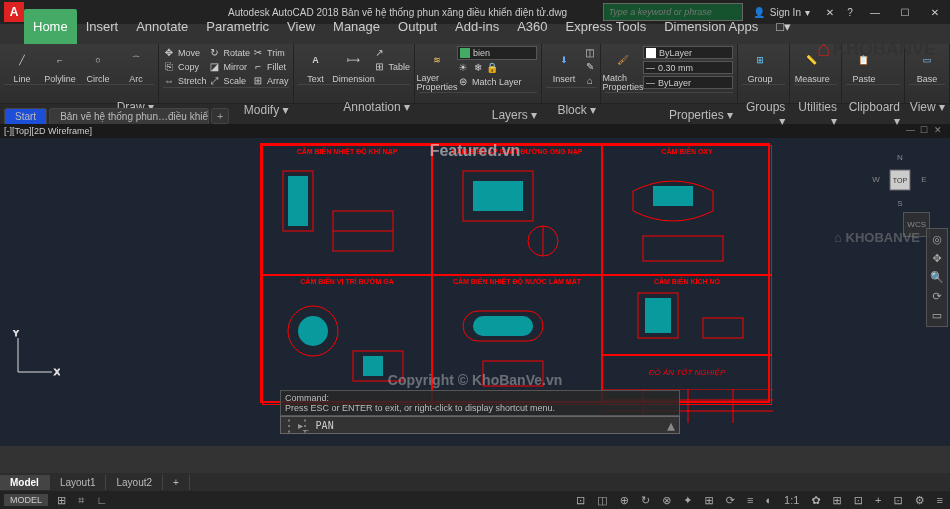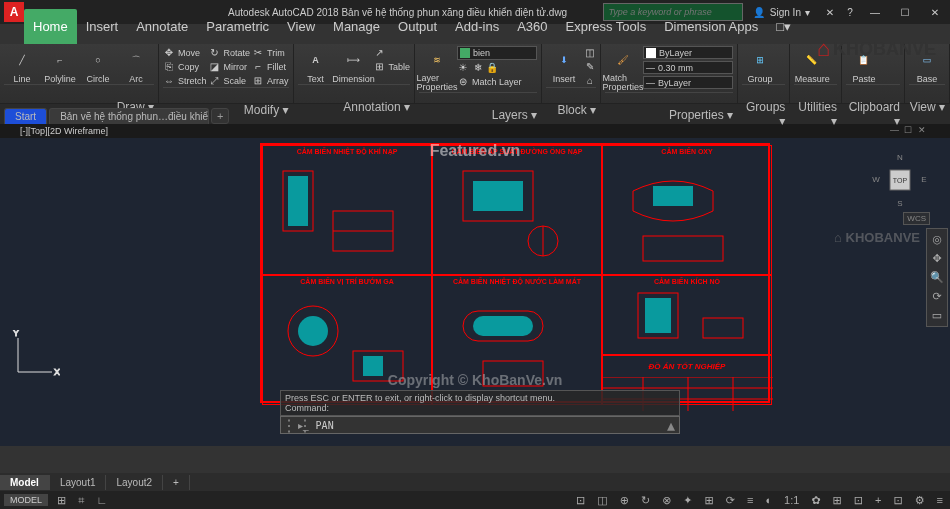--- a/index.html
+++ b/index.html
@@ -35,21 +35,21 @@
 .swatch { width: 10px; height: 10px; background: #4a6; margin-right: 3px; }
 
 
 .doc-tabs { height: 20px; background: #2a2a2a; display: flex; align-items: flex-end; padding-left: 4px; }
 .doc-tab { padding: 2px 10px; font-size: 10px; color: #bbb; background: #333; border: 1px solid #444; border-bottom: none; margin-right: 2px; border-radius: 3px 3px 0 0; max-width: 160px; white-space: nowrap; overflow: hidden; }
 .doc-tab.start { background: #1d4ed8; }
 .doc-tab.active { background: #3a3a3a; }
 .add-tab { width: 18px; height: 16px; background: #333; border: 1px solid #444; display: flex; align-items: center; justify-content: center; color: #999; font-size: 11px; border-radius: 3px; }
 
 
-.vp-header { height: 14px; background: #1a1a1a; color: #ccc; font-size: 9px; padding: 0 20px; display: flex; align-items: center; justify-content: space-between; }
+.vp-header { height: 14px; background: #1a1a1a; color: #ccc; font-size: 9px; padding: 0 4px; display: flex; align-items: center; justify-content: space-between; }
 .vp-ctrls { display: flex; gap: 2px; }
 .vp-ctrl { width: 12px; height: 12px; color: #888; }
 
 
 .canvas { position: relative; background: #1e2532; height: 308px; overflow: hidden; }
 .drawing-frame { position: absolute; left: 260px; top: 5px; width: 510px; height: 260px; border: 2px solid #f00; }
 .cell { position: absolute; border: 1px solid #f00; }
 .cell-title { color: #f00; font-size: 7px; text-align: center; font-weight: bold; padding: 2px; }
 .mech { position: absolute; }
 
@@ -393,21 +393,21 @@
     </div>
     <div class="cell" style="left:340px;top:130px;width:170px;height:80px">
         <div class="cell-title">CẢM BIẾN KÍCH NỔ</div>
       <svg class="mech" style="left:10px;top:12px" width="150" height="65">
         <rect x="25" y="5" width="40" height="45" stroke="#f00" fill="none"></rect>
           <rect x="32" y="10" width="26" height="35" fill="#0cc" opacity=".7"></rect>
         <rect x="90" y="30" width="40" height="20" stroke="#f00" fill="none"></rect>
       </svg>
     </div>
     <div class="cell" style="left:340px;top:210px;width:170px;height:50px;">
-      <div style="color:#f00;font-size:8px;font-style:italic;text-align:center;padding:6px;font-weight:bold">ĐỒ ÁN TỐT NGHIỆP</div>
+      <div style="color:#f00;font-size:8px;font-style:italic;text-align:center;padding:12px;font-weight:normal">ĐỒ ÁN TỐT NGHIỆP</div>
       <svg width="170" height="34">
           <g stroke="#f00">
         <line x1="0" y1="0" x2="170" y2="0"></line>
             <line x1="0" y1="11" x2="170" y2="11"></line>
             <line x1="0" y1="22" x2="170" y2="22"></line>
         <line x1="40" y1="0" x2="40" y2="34"></line>
             <line x1="85" y1="0" x2="85" y2="34"></line>
             <line x1="130" y1="0" x2="130" y2="34"></line>
       </g>
         </svg>
@@ -416,21 +416,21 @@
 
   <div class="viewcube">
     <svg width="56" height="56">
       <text x="28" y="8" fill="#888" font-size="8" text-anchor="middle">N</text>
       <text x="52" y="30" fill="#888" font-size="8" text-anchor="middle">E</text>
       <text x="28" y="54" fill="#888" font-size="8" text-anchor="middle">S</text>
       <text x="4" y="30" fill="#888" font-size="8" text-anchor="middle">W</text>
       <rect x="18" y="18" width="20" height="20" fill="#ccc" stroke="#666"></rect>
       <text x="28" y="31" fill="#333" font-size="7" text-anchor="middle">TOP</text>
     </svg>
-    <div style="position:absolute;right:-2px;top:60px;color:#888;font-size:8px;border:1px solid #555;padding:1px 3px;background:rgba(50,50,50,.7)">WCS</div>
+    <div style="position:absolute;right:-2px;top:60px;color:#888;font-size:8px;border:1px solid #555;padding:7px 3px;background:rgba(50,50,50,.7)">WCS</div>
   </div>
 
   <div class="navbar-r">
     <div>◎</div>
     <div>✥</div>
     <div>🔍</div>
     <div>⟳</div>
     <div>▭</div>
   </div>
 
@@ -440,22 +440,22 @@
       <line x1="8" y1="42" x2="8" y2="8"></line>
           <line x1="8" y1="42" x2="42" y2="42"></line>
       <text x="3" y="6" fill="#ccc" font-size="9">Y</text>
           <text x="44" y="45" fill="#ccc" font-size="9">X</text>
     </g>
       </svg>
   </div>
 
   <div class="cmdwrap">
     <div class="cmd-hist">
+      <div>Command:</div>
       <div>Press ESC or ENTER to exit, or right-click to display shortcut menu.</div>
-      <div>Command:</div>
     </div>
     <div class="cmd-input">
       <span class="handle">⋮⋮</span>
       <span style="color:#999;font-size:10px;padding:0 3px">▸_</span>
       <input value="PAN" style="">
       <span style="padding:0 4px;color:#888">▴</span>
     </div>
   </div>
 </div>
 

